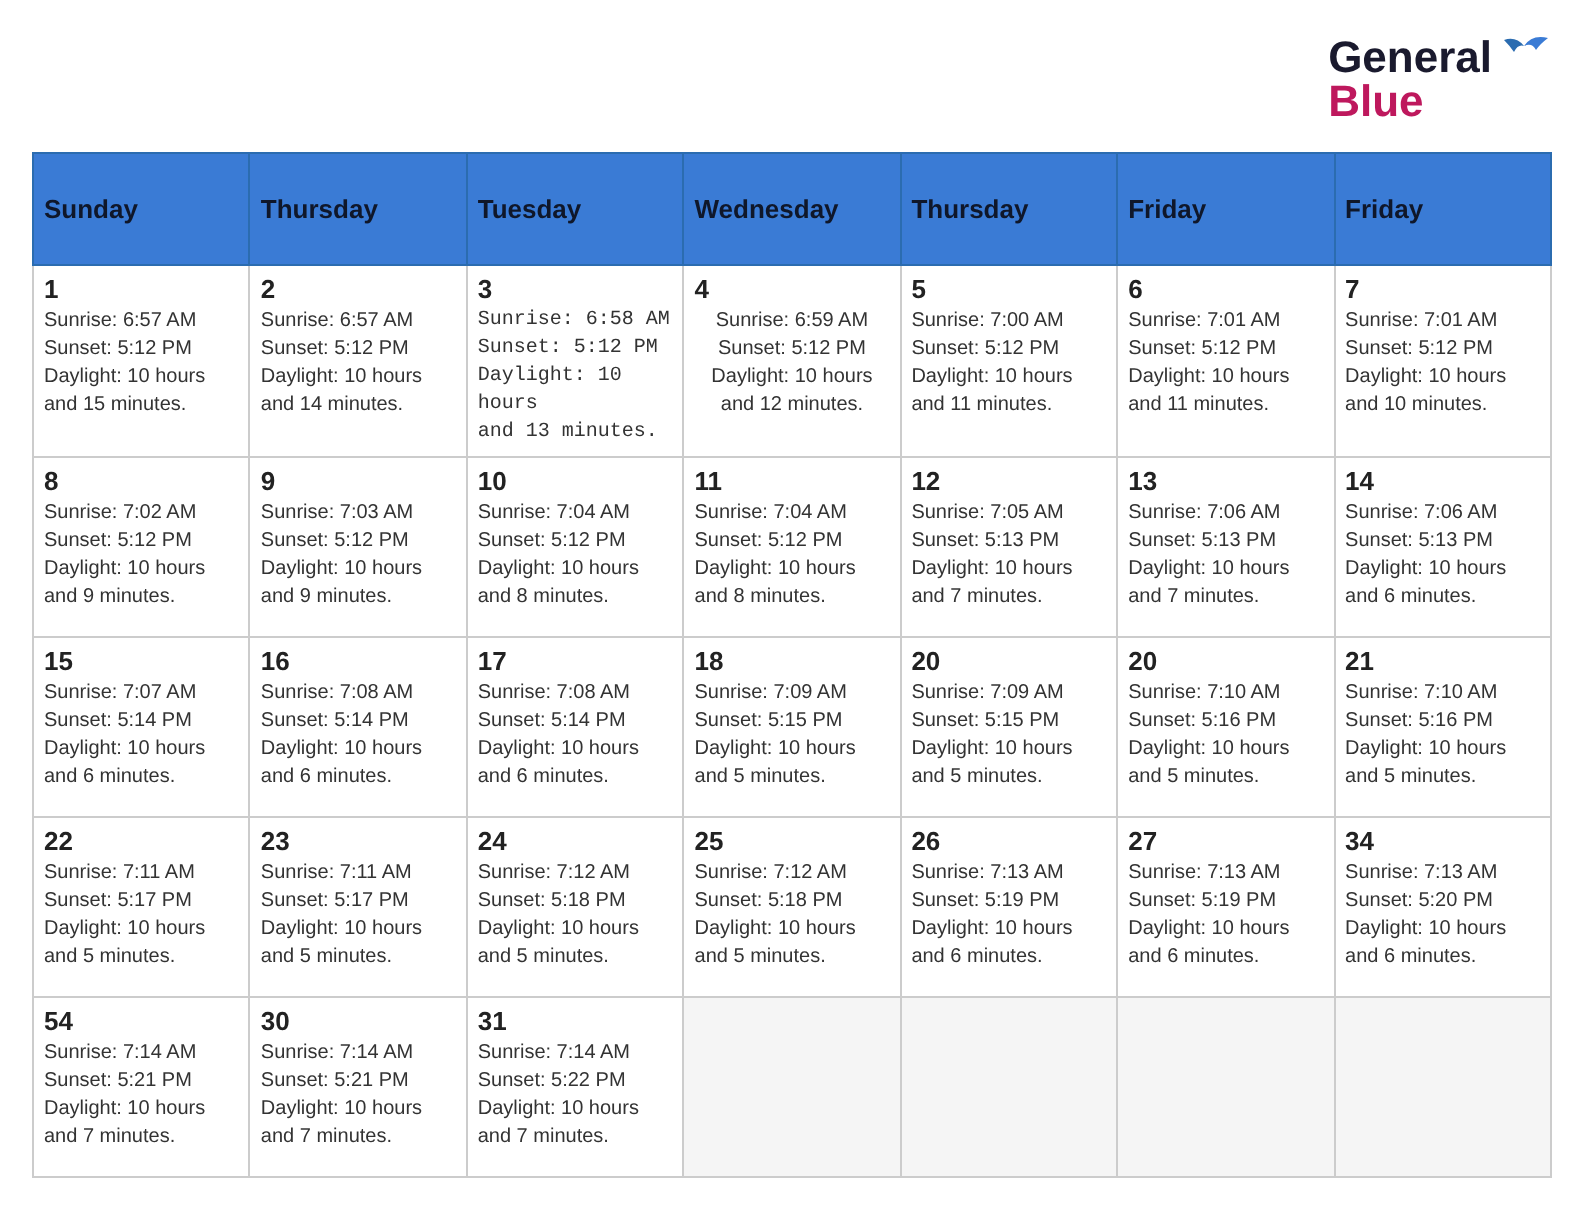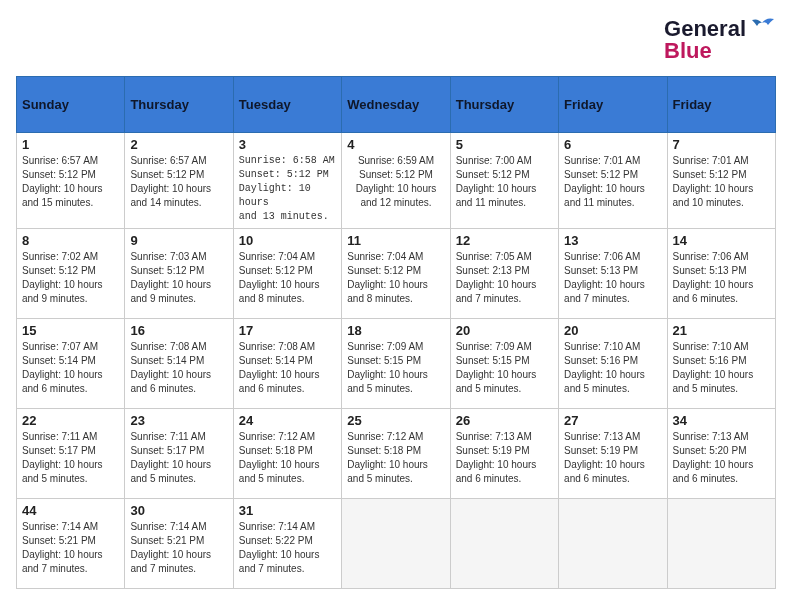--- a/index.html
+++ b/index.html
@@ -182,21 +182,21 @@
         <td>
           <span class="day-num">11</span>
           <div class="day-info" style="white-space: pre-line;">Sunrise: 7:04 AM
 Sunset: 5:12 PM
 Daylight: 10 hours
 and 8 minutes.</div>
         </td>
         <td>
           <span class="day-num">12</span>
           <div class="day-info" style="white-space: pre-line;">Sunrise: 7:05 AM
-Sunset: 2:13 PM
+Sunset: 5:13 PM
 Daylight: 10 hours
 and 7 minutes.</div>
         </td>
         <td>
           <span class="day-num">13</span>
           <div class="day-info" style="white-space: pre-line;">Sunrise: 7:06 AM
 Sunset: 5:13 PM
 Daylight: 10 hours
 and 7 minutes.</div>
         </td>
@@ -305,21 +305,21 @@
         <td>
           <span class="day-num">34</span>
           <div class="day-info" style="white-space: pre-line;">Sunrise: 7:13 AM
 Sunset: 5:20 PM
 Daylight: 10 hours
 and 6 minutes.</div>
         </td>
       </tr>
       <tr>
         <td>
-          <span class="day-num">44</span>
+          <span class="day-num">54</span>
           <div class="day-info" style="white-space: pre-line;">Sunrise: 7:14 AM
 Sunset: 5:21 PM
 Daylight: 10 hours
 and 7 minutes.</div>
         </td>
         <td>
           <span class="day-num">30</span>
           <div class="day-info" style="white-space: pre-line;">Sunrise: 7:14 AM
 Sunset: 5:21 PM
 Daylight: 10 hours

